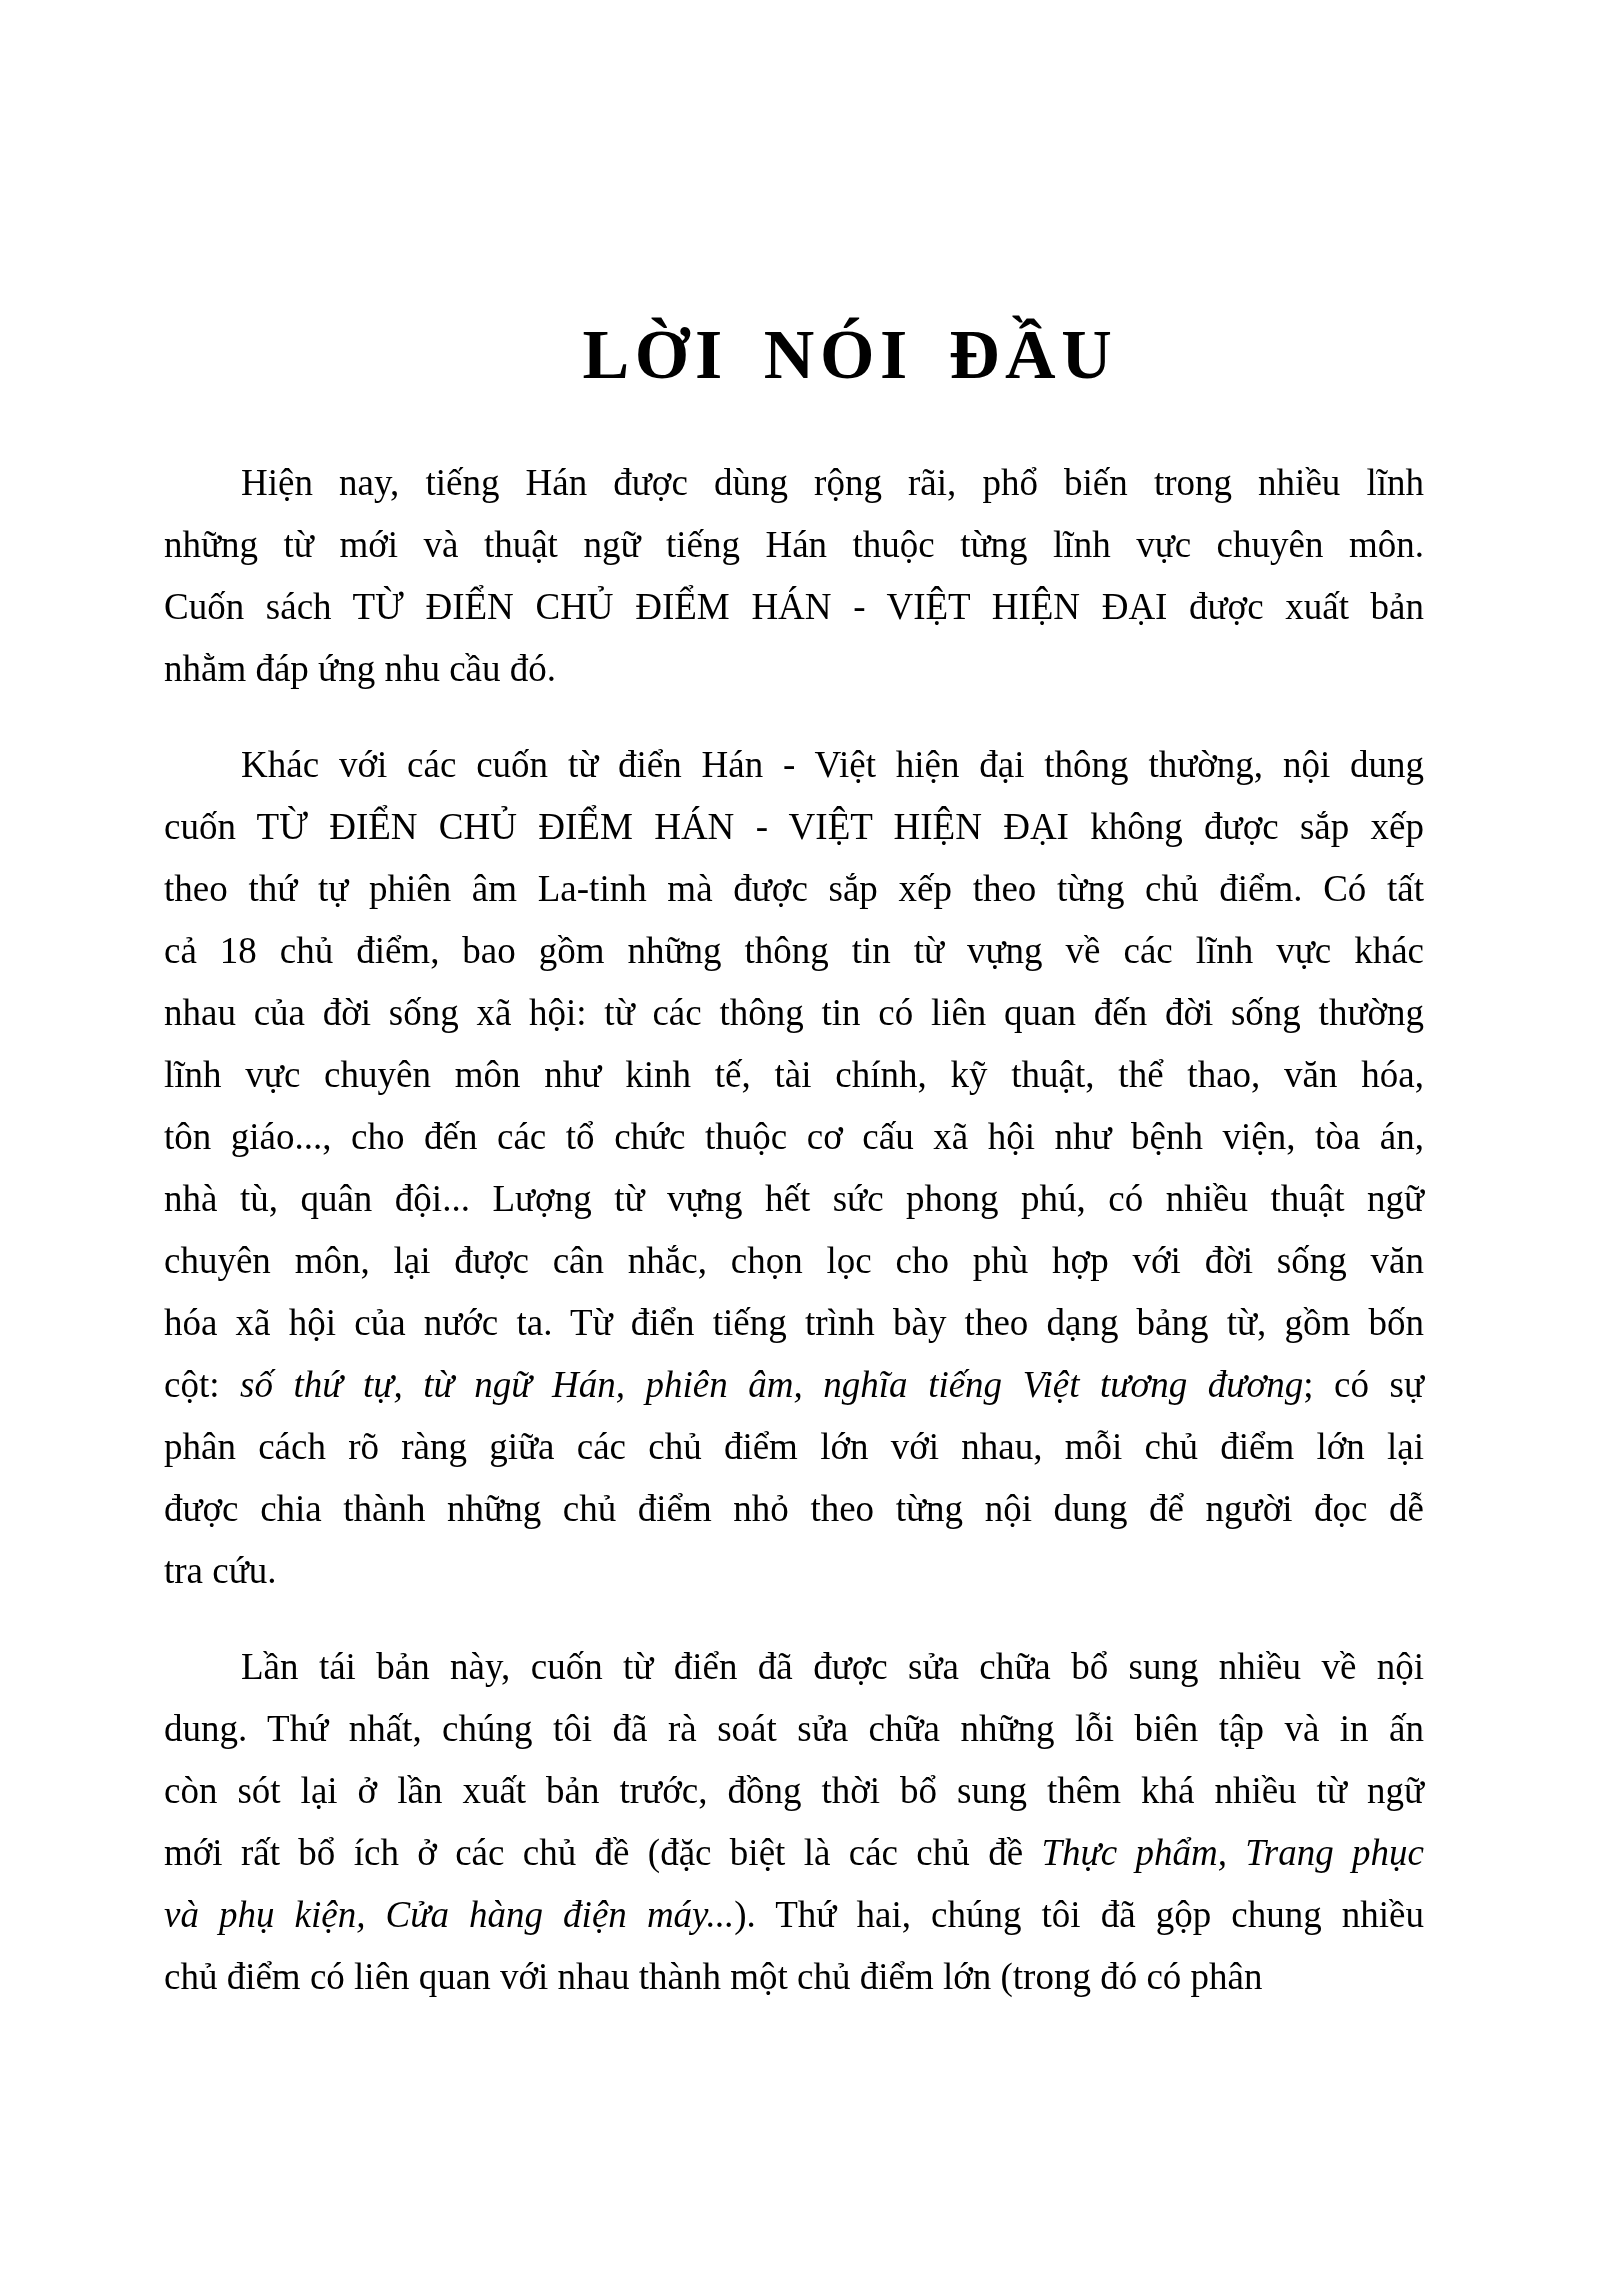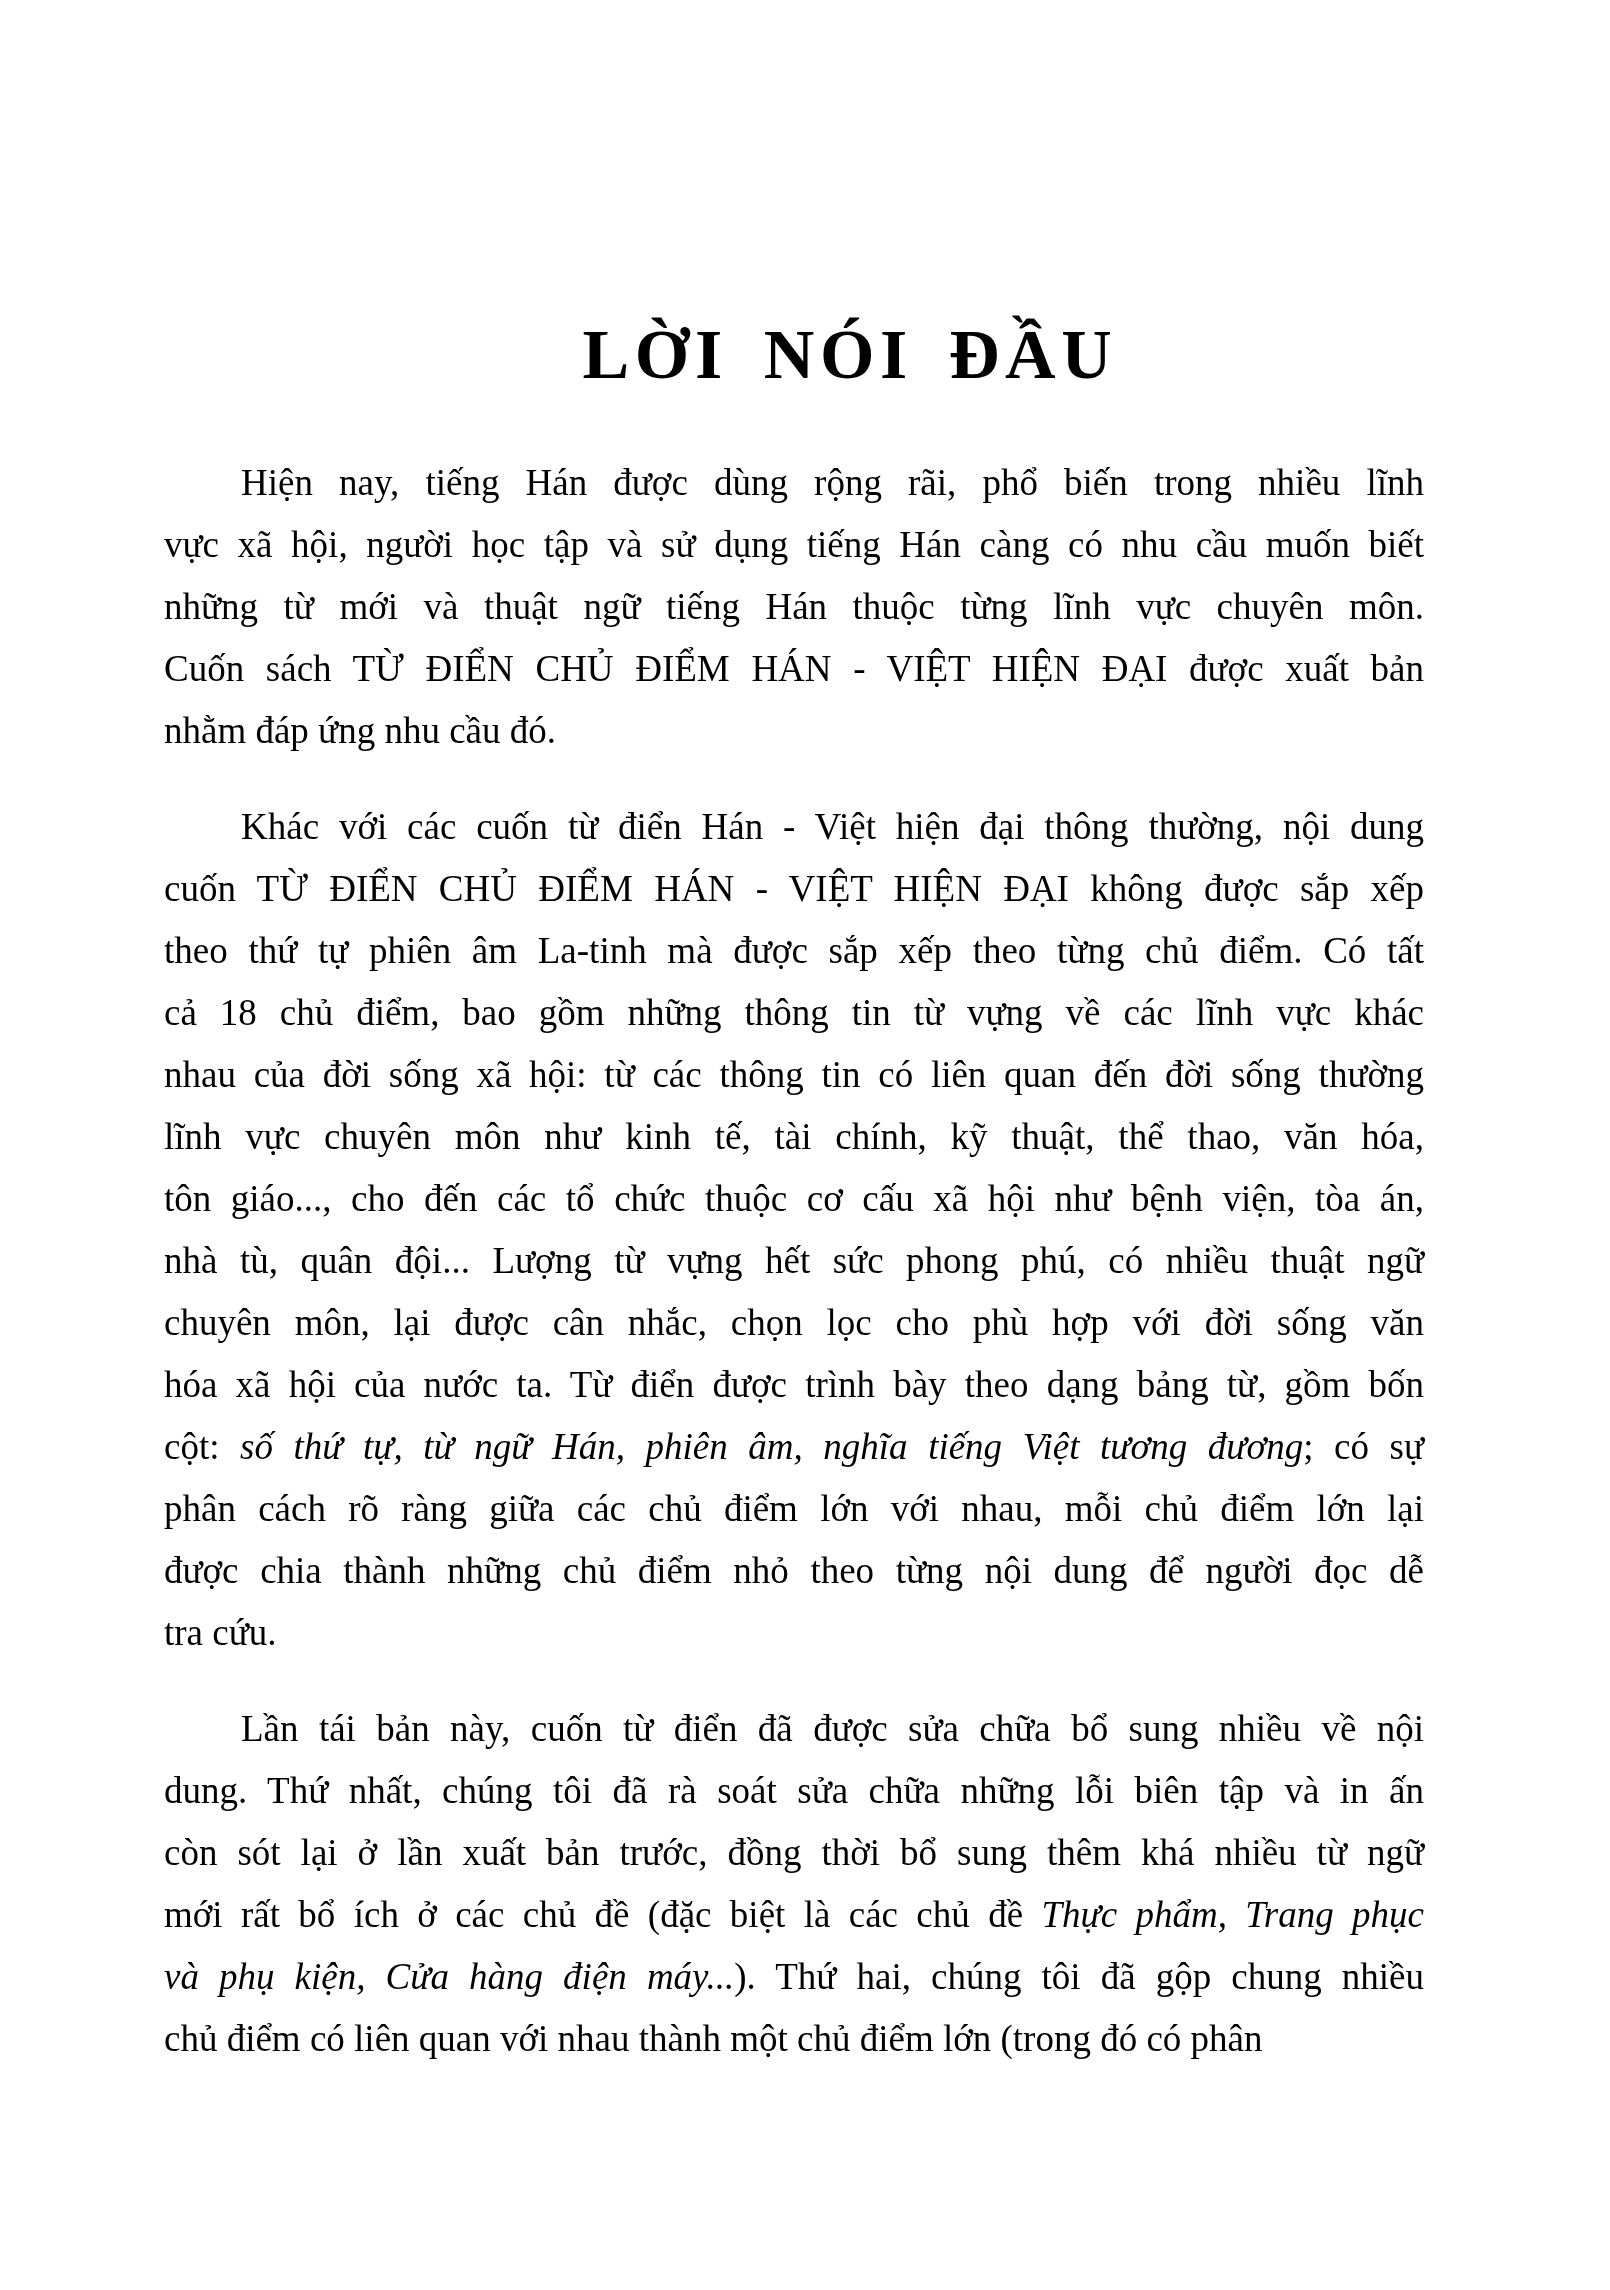--- a/index.html
+++ b/index.html
@@ -60,36 +60,35 @@
   }
 </style>
 </head>
 <body style="background: rgb(255, 255, 255); color: rgb(0, 0, 0);">
 
 <div class="doc-page">
   <h1 class="doc-title">LỜI NÓI ĐẦU</h1>
   <div class="doc-body">
       <div class="paragraph">
         <div class="line first"><span class="seg">Hiện nay, tiếng Hán được dùng rộng rãi, phổ biến trong nhiều lĩnh</span></div>
-        <div class="line"><span class="seg">vực xã hội, người học tập và sử dụng tiếng Hán càng có nhu cầu muốn biết</span></div>
         <div class="line"><span class="seg">những từ mới và thuật ngữ tiếng Hán thuộc từng lĩnh vực chuyên môn.</span></div>
         <div class="line"><span class="seg">Cuốn sách TỪ ĐIỂN CHỦ ĐIỂM HÁN - VIỆT HIỆN ĐẠI được xuất bản</span></div>
         <div class="line para-last"><span class="seg">nhằm đáp ứng nhu cầu đó.</span></div>
       </div>
       <div class="paragraph">
         <div class="line first"><span class="seg">Khác với các cuốn từ điển Hán - Việt hiện đại thông thường, nội dung</span></div>
         <div class="line"><span class="seg">cuốn TỪ ĐIỂN CHỦ ĐIỂM HÁN - VIỆT HIỆN ĐẠI không được sắp xếp</span></div>
         <div class="line"><span class="seg">theo thứ tự phiên âm La-tinh mà được sắp xếp theo từng chủ điểm. Có tất</span></div>
         <div class="line"><span class="seg">cả 18 chủ điểm, bao gồm những thông tin từ vựng về các lĩnh vực khác</span></div>
         <div class="line"><span class="seg">nhau của đời sống xã hội: từ các thông tin có liên quan đến đời sống thường</span></div>
         <div class="line"><span class="seg">lĩnh vực chuyên môn như kinh tế, tài chính, kỹ thuật, thể thao, văn hóa,</span></div>
         <div class="line"><span class="seg">tôn giáo..., cho đến các tổ chức thuộc cơ cấu xã hội như bệnh viện, tòa án,</span></div>
         <div class="line"><span class="seg">nhà tù, quân đội... Lượng từ vựng hết sức phong phú, có nhiều thuật ngữ</span></div>
         <div class="line"><span class="seg">chuyên môn, lại được cân nhắc, chọn lọc cho phù hợp với đời sống văn</span></div>
-        <div class="line"><span class="seg">hóa xã hội của nước ta. Từ điển được trình bày theo dạng bảng từ, gồm bốn</span></div>
+        <div class="line"><span class="seg">hóa xã hội của nước ta. Từ điển tiếng trình bày theo dạng bảng từ, gồm bốn</span></div>
         <div class="line"><span class="seg">cột: </span><span class="seg italic">số thứ tự, từ ngữ Hán, phiên âm, nghĩa tiếng Việt tương đương</span><span class="seg">; có sự</span></div>
         <div class="line"><span class="seg">phân cách rõ ràng giữa các chủ điểm lớn với nhau, mỗi chủ điểm lớn lại</span></div>
         <div class="line"><span class="seg">được chia thành những chủ điểm nhỏ theo từng nội dung để người đọc dễ</span></div>
         <div class="line para-last"><span class="seg">tra cứu.</span></div>
       </div>
       <div class="paragraph">
         <div class="line first"><span class="seg">Lần tái bản này, cuốn từ điển đã được sửa chữa bổ sung nhiều về nội</span></div>
         <div class="line"><span class="seg">dung. Thứ nhất, chúng tôi đã rà soát sửa chữa những lỗi biên tập và in ấn</span></div>
         <div class="line"><span class="seg">còn sót lại ở lần xuất bản trước, đồng thời bổ sung thêm khá nhiều từ ngữ</span></div>
         <div class="line"><span class="seg">mới rất bổ ích ở các chủ đề (đặc biệt là các chủ đề </span><span class="seg italic">Thực phẩm, Trang phục</span></div>

